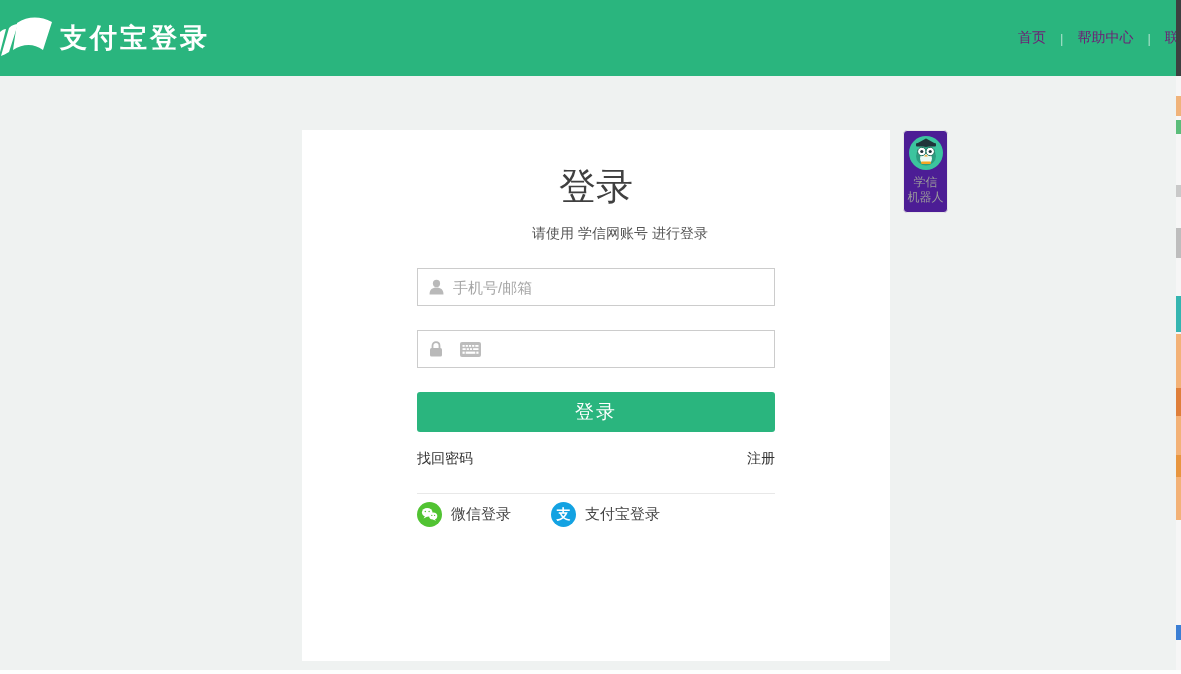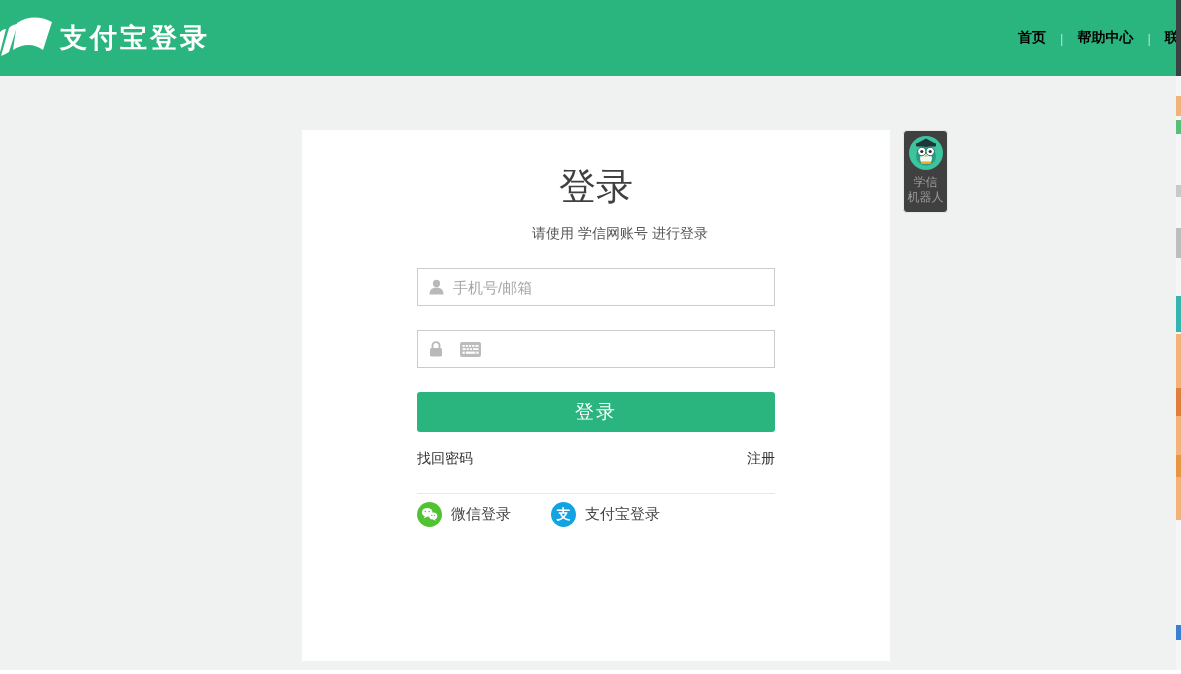--- a/index.html
+++ b/index.html
@@ -22,21 +22,21 @@
   .logo-icon { margin-left:-4px; margin-top:2px; }
   .logo-text {
     color:#fff; font-size:27px; font-weight:bold;
     letter-spacing:3px; margin-left:6px;
   }
   .top-nav {
     position:absolute; left:1018px; top:0; height:76px;
     display:flex; align-items:center; white-space:nowrap;
     font-size:14px;
   }
-  .top-nav a { color:#000000; text-decoration:none;font-weight:bold; }
+  .top-nav a { color:#701a75; text-decoration:none; }
   .nav-sep { color:#a9e2ca; margin:0 14px; font-size:13px; }
 
   
   .login-card {
     position:absolute; left:302px; top:130px;
     width:588px; height:531px;
     background:#fff;
   }
   .login-title {
     text-align:center; margin-top:32px;
@@ -85,21 +85,21 @@
   .alipay-circle {
     width:25px; height:25px; border-radius:50%;
     background:#13a2e2; color:#fff; font-size:14px; font-weight:bold;
     display:flex; align-items:center; justify-content:center;
   }
 
   
   .robot-card {
     position:absolute; left:903px; top:130px;
     width:45px; padding:4px 0 7px 0;
-    background:#404040; border:1px solid #e7e7e7; border-radius:4px;
+    background:#4c1d95; border:1px solid #e7e7e7; border-radius:4px;
     text-align:center; cursor:pointer;
   }
   .robot-card .robot-label { font-size:12px; color:#9b9b9b; line-height:15px; }
 
   
   .edge-sliver { position:absolute; right:0; top:0; width:5px; height:674px; background:#f6f6f6; }
   .edge-sliver .seg { position:absolute; left:0; width:5px; }
 
   .bottom-strip { position:absolute; left:0; bottom:0; width:100%; height:4px; background:#fdfefd; }
 </style>

